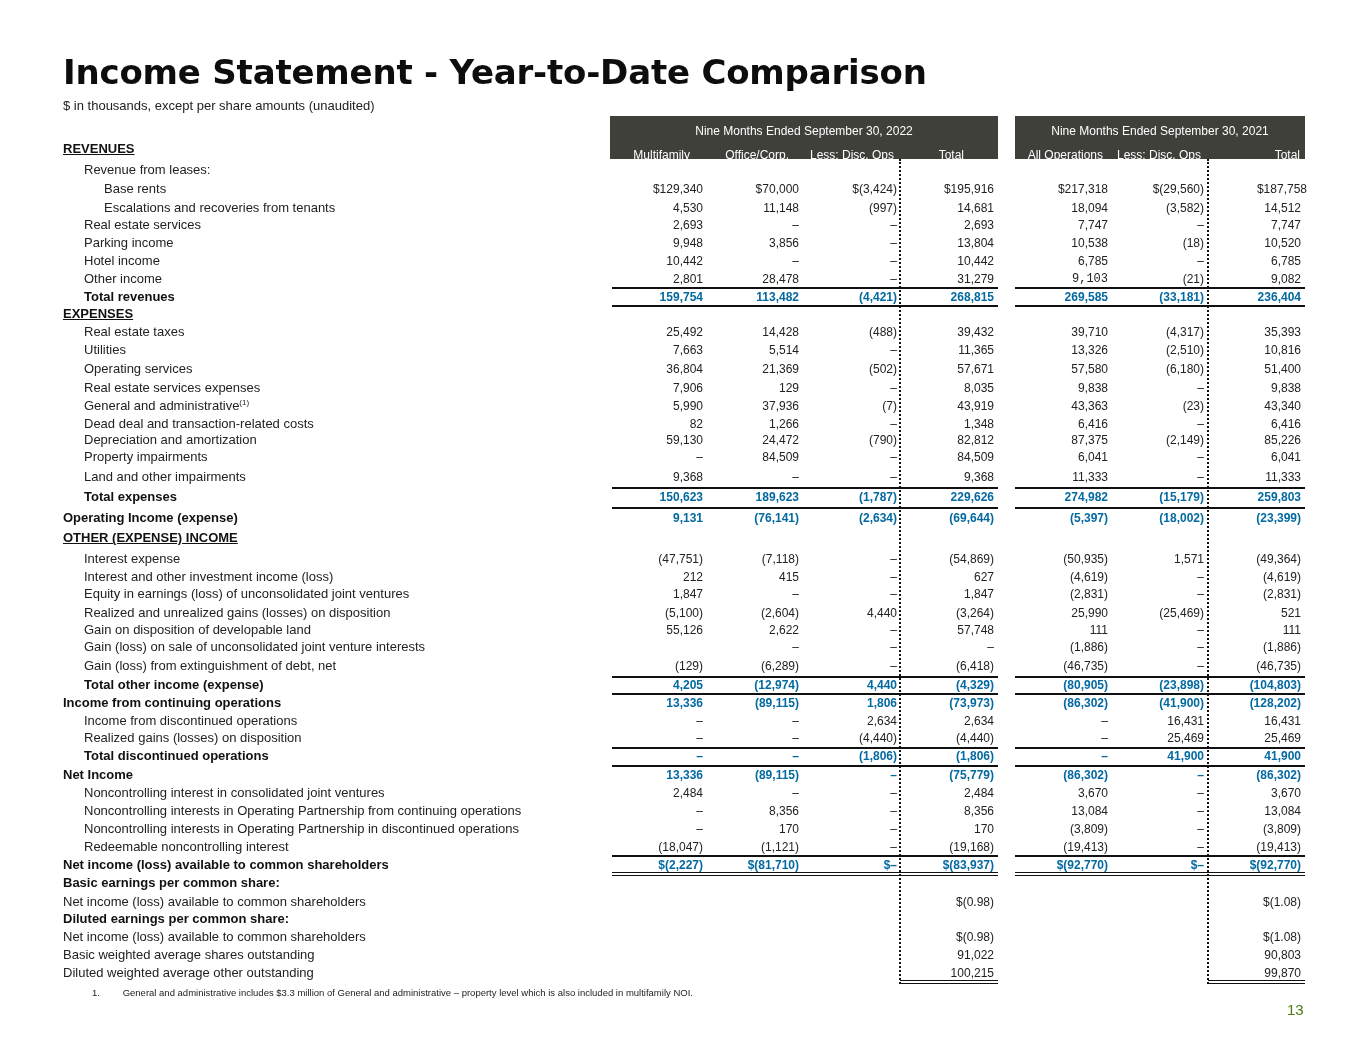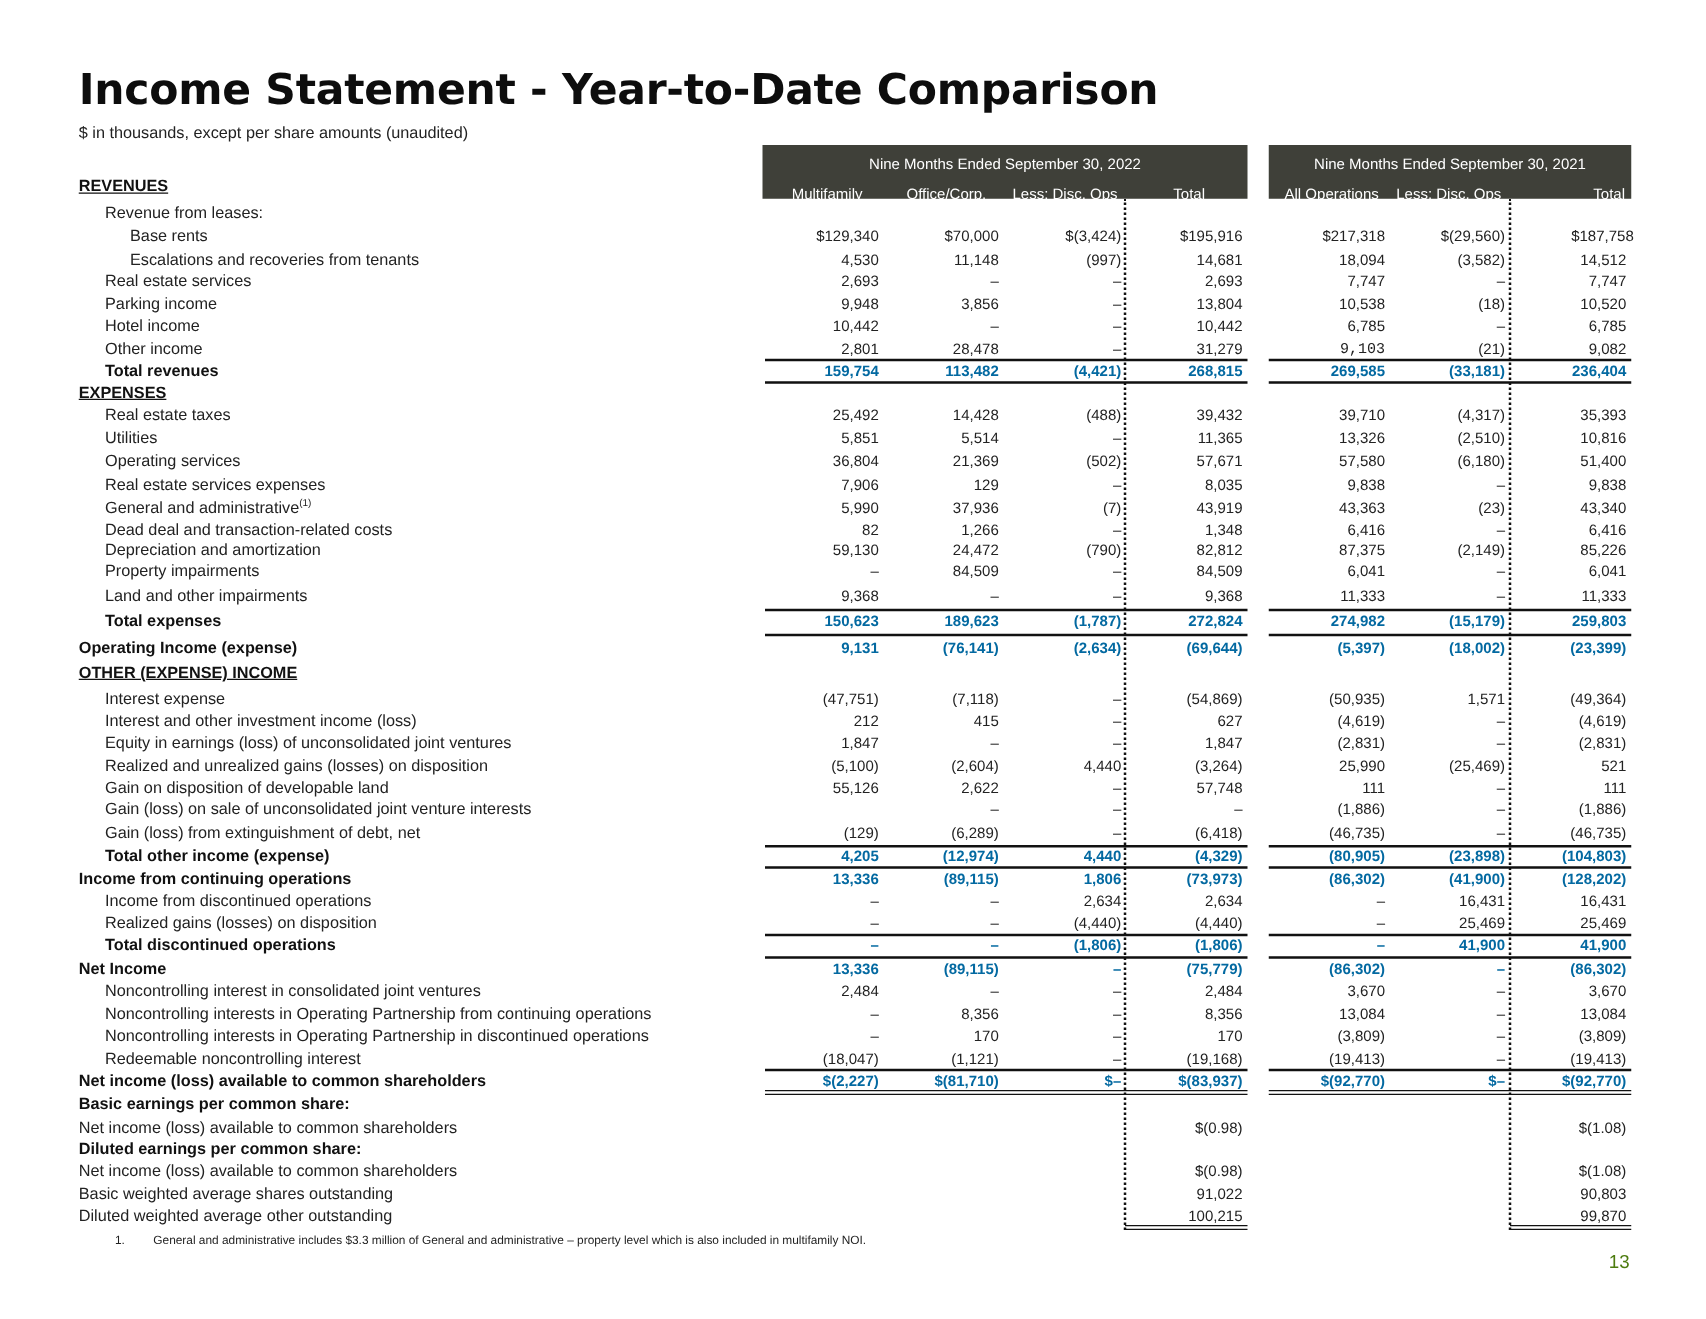--- a/index.html
+++ b/index.html
@@ -138,21 +138,21 @@
     <div class="row-label ul" style="left: 63px; top: 306px;"><span>EXPENSES</span></div>
     <div class="row-label" style="left: 84px; top: 324px;"><span>Real estate taxes</span></div>
     <div class="cell" style="left: 593px; width: 110px; top: 325px;">25,492</div>
     <div class="cell" style="left: 689px; width: 110px; top: 325px;">14,428</div>
     <div class="cell" style="left: 787px; width: 110px; top: 325px;">(488)</div>
     <div class="cell" style="left: 884px; width: 110px; top: 325px;">39,432</div>
     <div class="cell" style="left: 998px; width: 110px; top: 325px;">39,710</div>
     <div class="cell" style="left: 1094px; width: 110px; top: 325px;">(4,317)</div>
     <div class="cell" style="left: 1191px; width: 110px; top: 325px;">35,393</div>
     <div class="row-label" style="left: 84px; top: 342px;"><span>Utilities</span></div>
-    <div class="cell" style="left: 593px; width: 110px; top: 343px;">5,851</div>
+    <div class="cell" style="left: 593px; width: 110px; top: 343px;">7,663</div>
     <div class="cell" style="left: 689px; width: 110px; top: 343px;">5,514</div>
     <div class="cell" style="left: 787px; width: 110px; top: 343px;">–</div>
     <div class="cell" style="left: 884px; width: 110px; top: 343px;">11,365</div>
     <div class="cell" style="left: 998px; width: 110px; top: 343px;">13,326</div>
     <div class="cell" style="left: 1094px; width: 110px; top: 343px;">(2,510)</div>
     <div class="cell" style="left: 1191px; width: 110px; top: 343px;">10,816</div>
     <div class="row-label" style="left: 84px; top: 361px;"><span>Operating services</span></div>
     <div class="cell" style="left: 593px; width: 110px; top: 362px;">36,804</div>
     <div class="cell" style="left: 689px; width: 110px; top: 362px;">21,369</div>
     <div class="cell" style="left: 787px; width: 110px; top: 362px;">(502)</div>
@@ -205,21 +205,21 @@
     <div class="cell" style="left: 689px; width: 110px; top: 470px;">–</div>
     <div class="cell" style="left: 787px; width: 110px; top: 470px;">–</div>
     <div class="cell" style="left: 884px; width: 110px; top: 470px;">9,368</div>
     <div class="cell" style="left: 998px; width: 110px; top: 470px;">11,333</div>
     <div class="cell" style="left: 1094px; width: 110px; top: 470px;">–</div>
     <div class="cell" style="left: 1191px; width: 110px; top: 470px;">11,333</div>
     <div class="row-label bold" style="left: 84px; top: 489px;"><span>Total expenses</span></div>
     <div class="cell bold" style="left: 593px; width: 110px; top: 490px;">150,623</div>
     <div class="cell bold" style="left: 689px; width: 110px; top: 490px;">189,623</div>
     <div class="cell bold" style="left: 787px; width: 110px; top: 490px;">(1,787)</div>
-    <div class="cell bold" style="left: 884px; width: 110px; top: 490px;">272,824</div>
+    <div class="cell bold" style="left: 884px; width: 110px; top: 490px;">229,626</div>
     <div class="cell bold" style="left: 998px; width: 110px; top: 490px;">274,982</div>
     <div class="cell bold" style="left: 1094px; width: 110px; top: 490px;">(15,179)</div>
     <div class="cell bold" style="left: 1191px; width: 110px; top: 490px;">259,803</div>
     <div class="row-label bold" style="left: 63px; top: 510px;"><span>Operating Income (expense)</span></div>
     <div class="cell bold" style="left: 593px; width: 110px; top: 511px;">9,131</div>
     <div class="cell bold" style="left: 689px; width: 110px; top: 511px;">(76,141)</div>
     <div class="cell bold" style="left: 787px; width: 110px; top: 511px;">(2,634)</div>
     <div class="cell bold" style="left: 884px; width: 110px; top: 511px;">(69,644)</div>
     <div class="cell bold" style="left: 998px; width: 110px; top: 511px;">(5,397)</div>
     <div class="cell bold" style="left: 1094px; width: 110px; top: 511px;">(18,002)</div>

